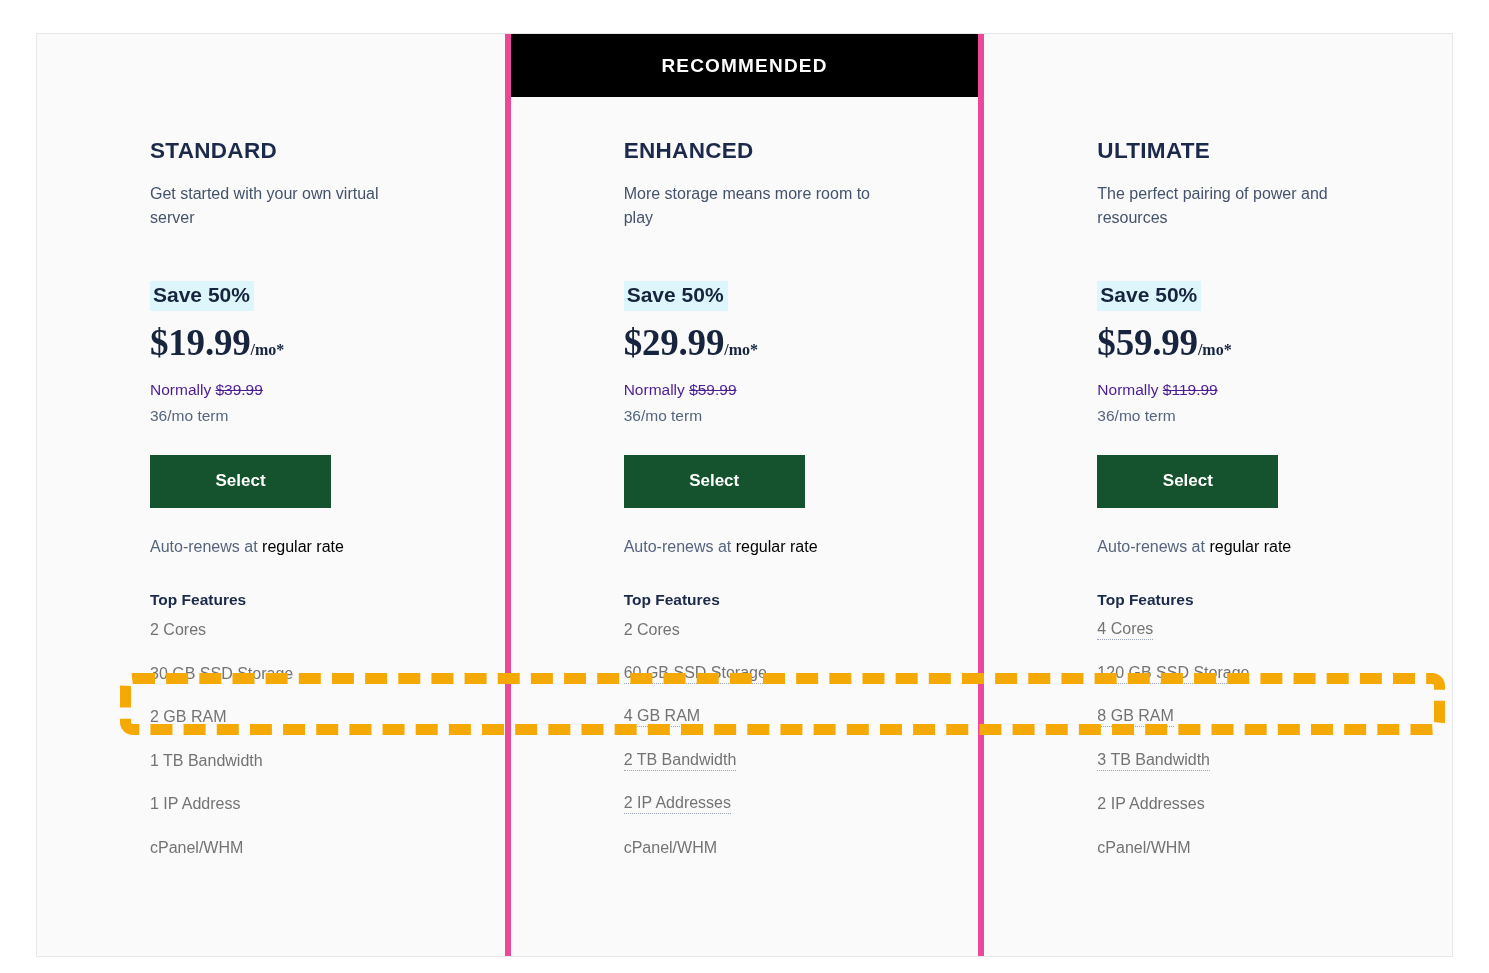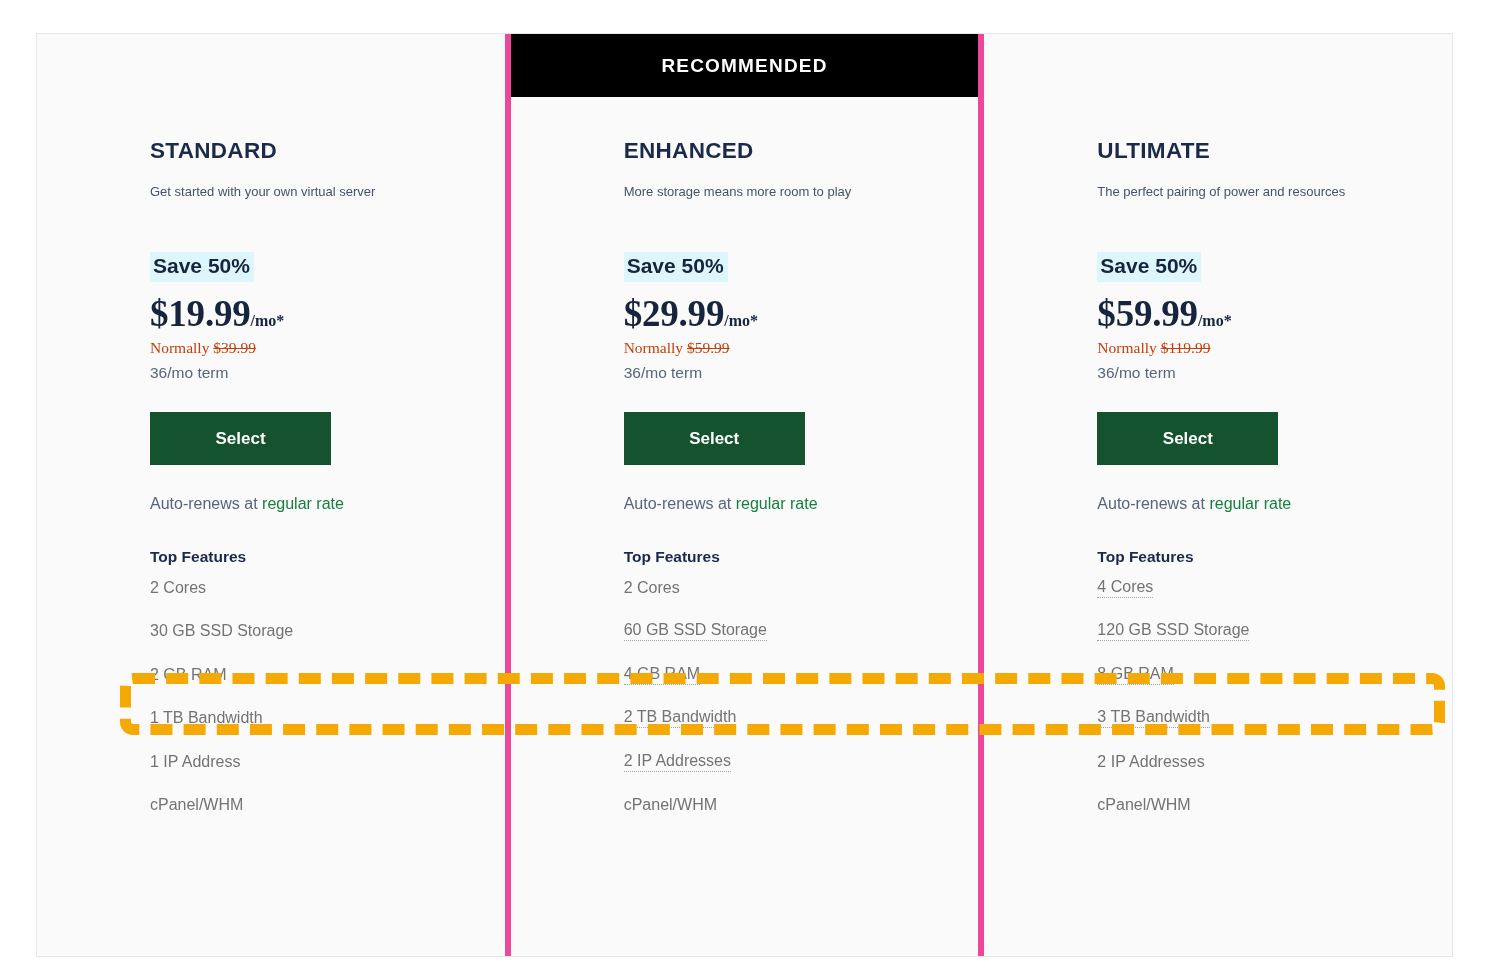--- a/index.html
+++ b/index.html
@@ -64,21 +64,21 @@
   .plan-name {
     font-size: 22.5px;
     font-weight: 700;
     color: #1b2a4a;
     letter-spacing: 0.3px;
     line-height: 1;
     margin-bottom: 19px;
   }
 
   .plan-desc {
-    font-size: 13px;
+    font-size: 16px;
     color: #43536b;
     line-height: 1.56;
     max-width: 255px;
     font-weight: 400;
   }
 
   .save-badge-wrap {
     margin-top: 50px;
     line-height: 1;
   }
@@ -106,25 +106,24 @@
     font-weight: 700;
     letter-spacing: -0.2px;
   }
 
   .price-suffix {
     font-size: 16px;
     font-weight: 700;
   }
 
   .normally {
-    margin-top: 3px;
+    margin-top: 16px;
     font-size: 15.5px;
-    color: #c2410c;
+    color: #4c1d95;
     line-height: 1.62;
-    font-family: Liberation Serif, serif;
   }
 
   .normally s {
     text-decoration: line-through;
   }
 
   .term {
     font-size: 15.5px;
     color: #55657d;
     line-height: 1.62;
@@ -146,21 +145,21 @@
     font-family: "Liberation Sans", sans-serif;
   }
 
   .autorenew {
     margin-top: 30px;
     font-size: 16px;
     color: #55657d;
   }
 
   .autorenew a {
-    color: #15803d;
+    color: #000000;
     text-decoration: none;
   }
 
   .features-title {
     margin-top: 35px;
     font-size: 15.5px;
     font-weight: 700;
     color: #1b2a4a;
   }
 

